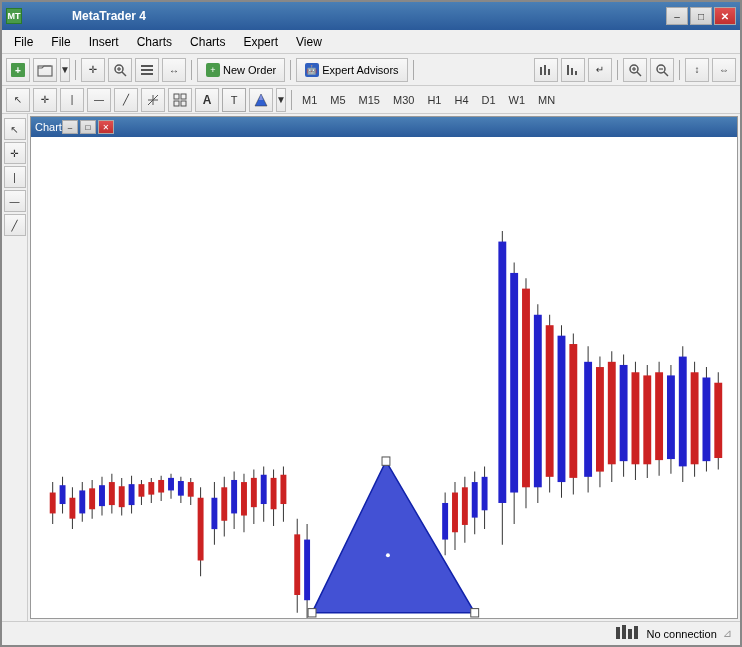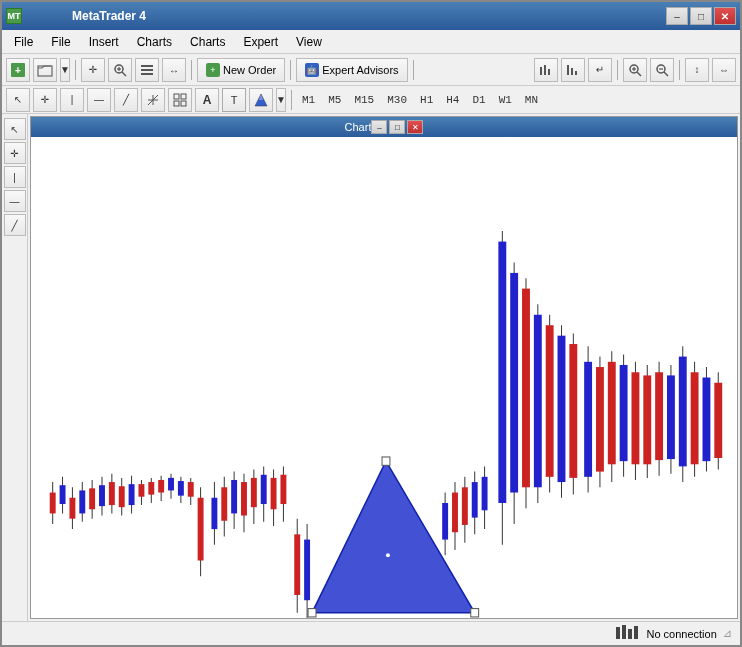--- a/index.html
+++ b/index.html
@@ -172,21 +172,20 @@
     }
 
     
     .period-btn {
       padding: 1px 5px;
       font-size: 11px;
       cursor: pointer;
       color: #333;
       border: none;
       background: transparent;
-      font-family: Liberation Mono, monospace;
     }
 
     
     .main-area {
       flex: 1;
       display: flex;
       flex-direction: row;
       overflow: hidden;
     }
 
@@ -250,21 +249,21 @@
       font-size: 11px;
       white-space: nowrap;
     }
 
     
     .sub-title {
       height: 20px;
       background: linear-gradient(to bottom, #4a7fb5, #2a5a9a);
       display: flex;
       align-items: center;
-      justify-content: center;
+      justify-content: flex-start;
       padding: 0 4px;
       flex-shrink: 0;
     }
     .sub-title-text {
       color: white;
       font-size: 11px;
     }
     .sub-title-btns {
       display: flex;
       gap: 2px;

